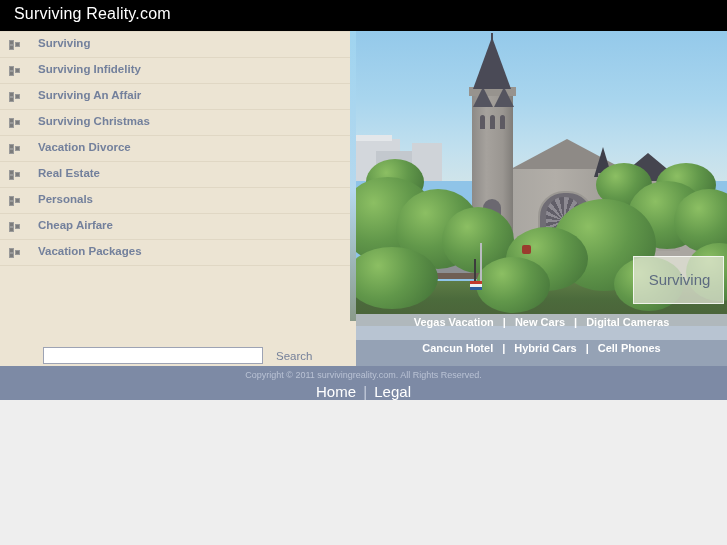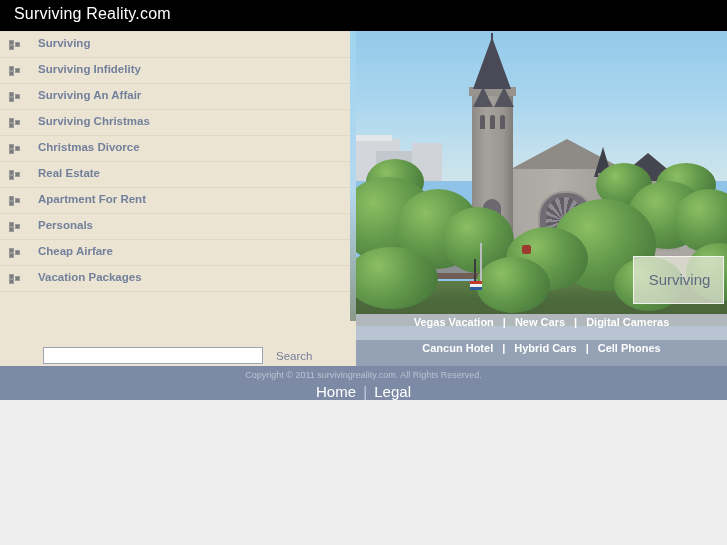--- a/index.html
+++ b/index.html
@@ -563,40 +563,32 @@
           </span>
         <span class="nav-label">Surviving Christmas</span>
       </div>
 
       <div class="nav-item">
         <span class="bullet">
             <i class="b1"></i>
             <i class="b2"></i>
             <i class="b3"></i>
           </span>
-        <span class="nav-label">Christmas Divorce</span>
+        <span class="nav-label">Vacation Divorce</span>
       </div>
 
       <div class="nav-item">
         <span class="bullet">
             <i class="b1"></i>
             <i class="b2"></i>
             <i class="b3"></i>
           </span>
         <span class="nav-label">Real Estate</span>
       </div>
 
-      <div class="nav-item">
-        <span class="bullet">
-            <i class="b1"></i>
-            <i class="b2"></i>
-            <i class="b3"></i>
-          </span>
-        <span class="nav-label">Apartment For Rent</span>
-      </div>
 
       <div class="nav-item">
         <span class="bullet">
             <i class="b1"></i>
             <i class="b2"></i>
             <i class="b3"></i>
           </span>
         <span class="nav-label">Personals</span>
       </div>
 

